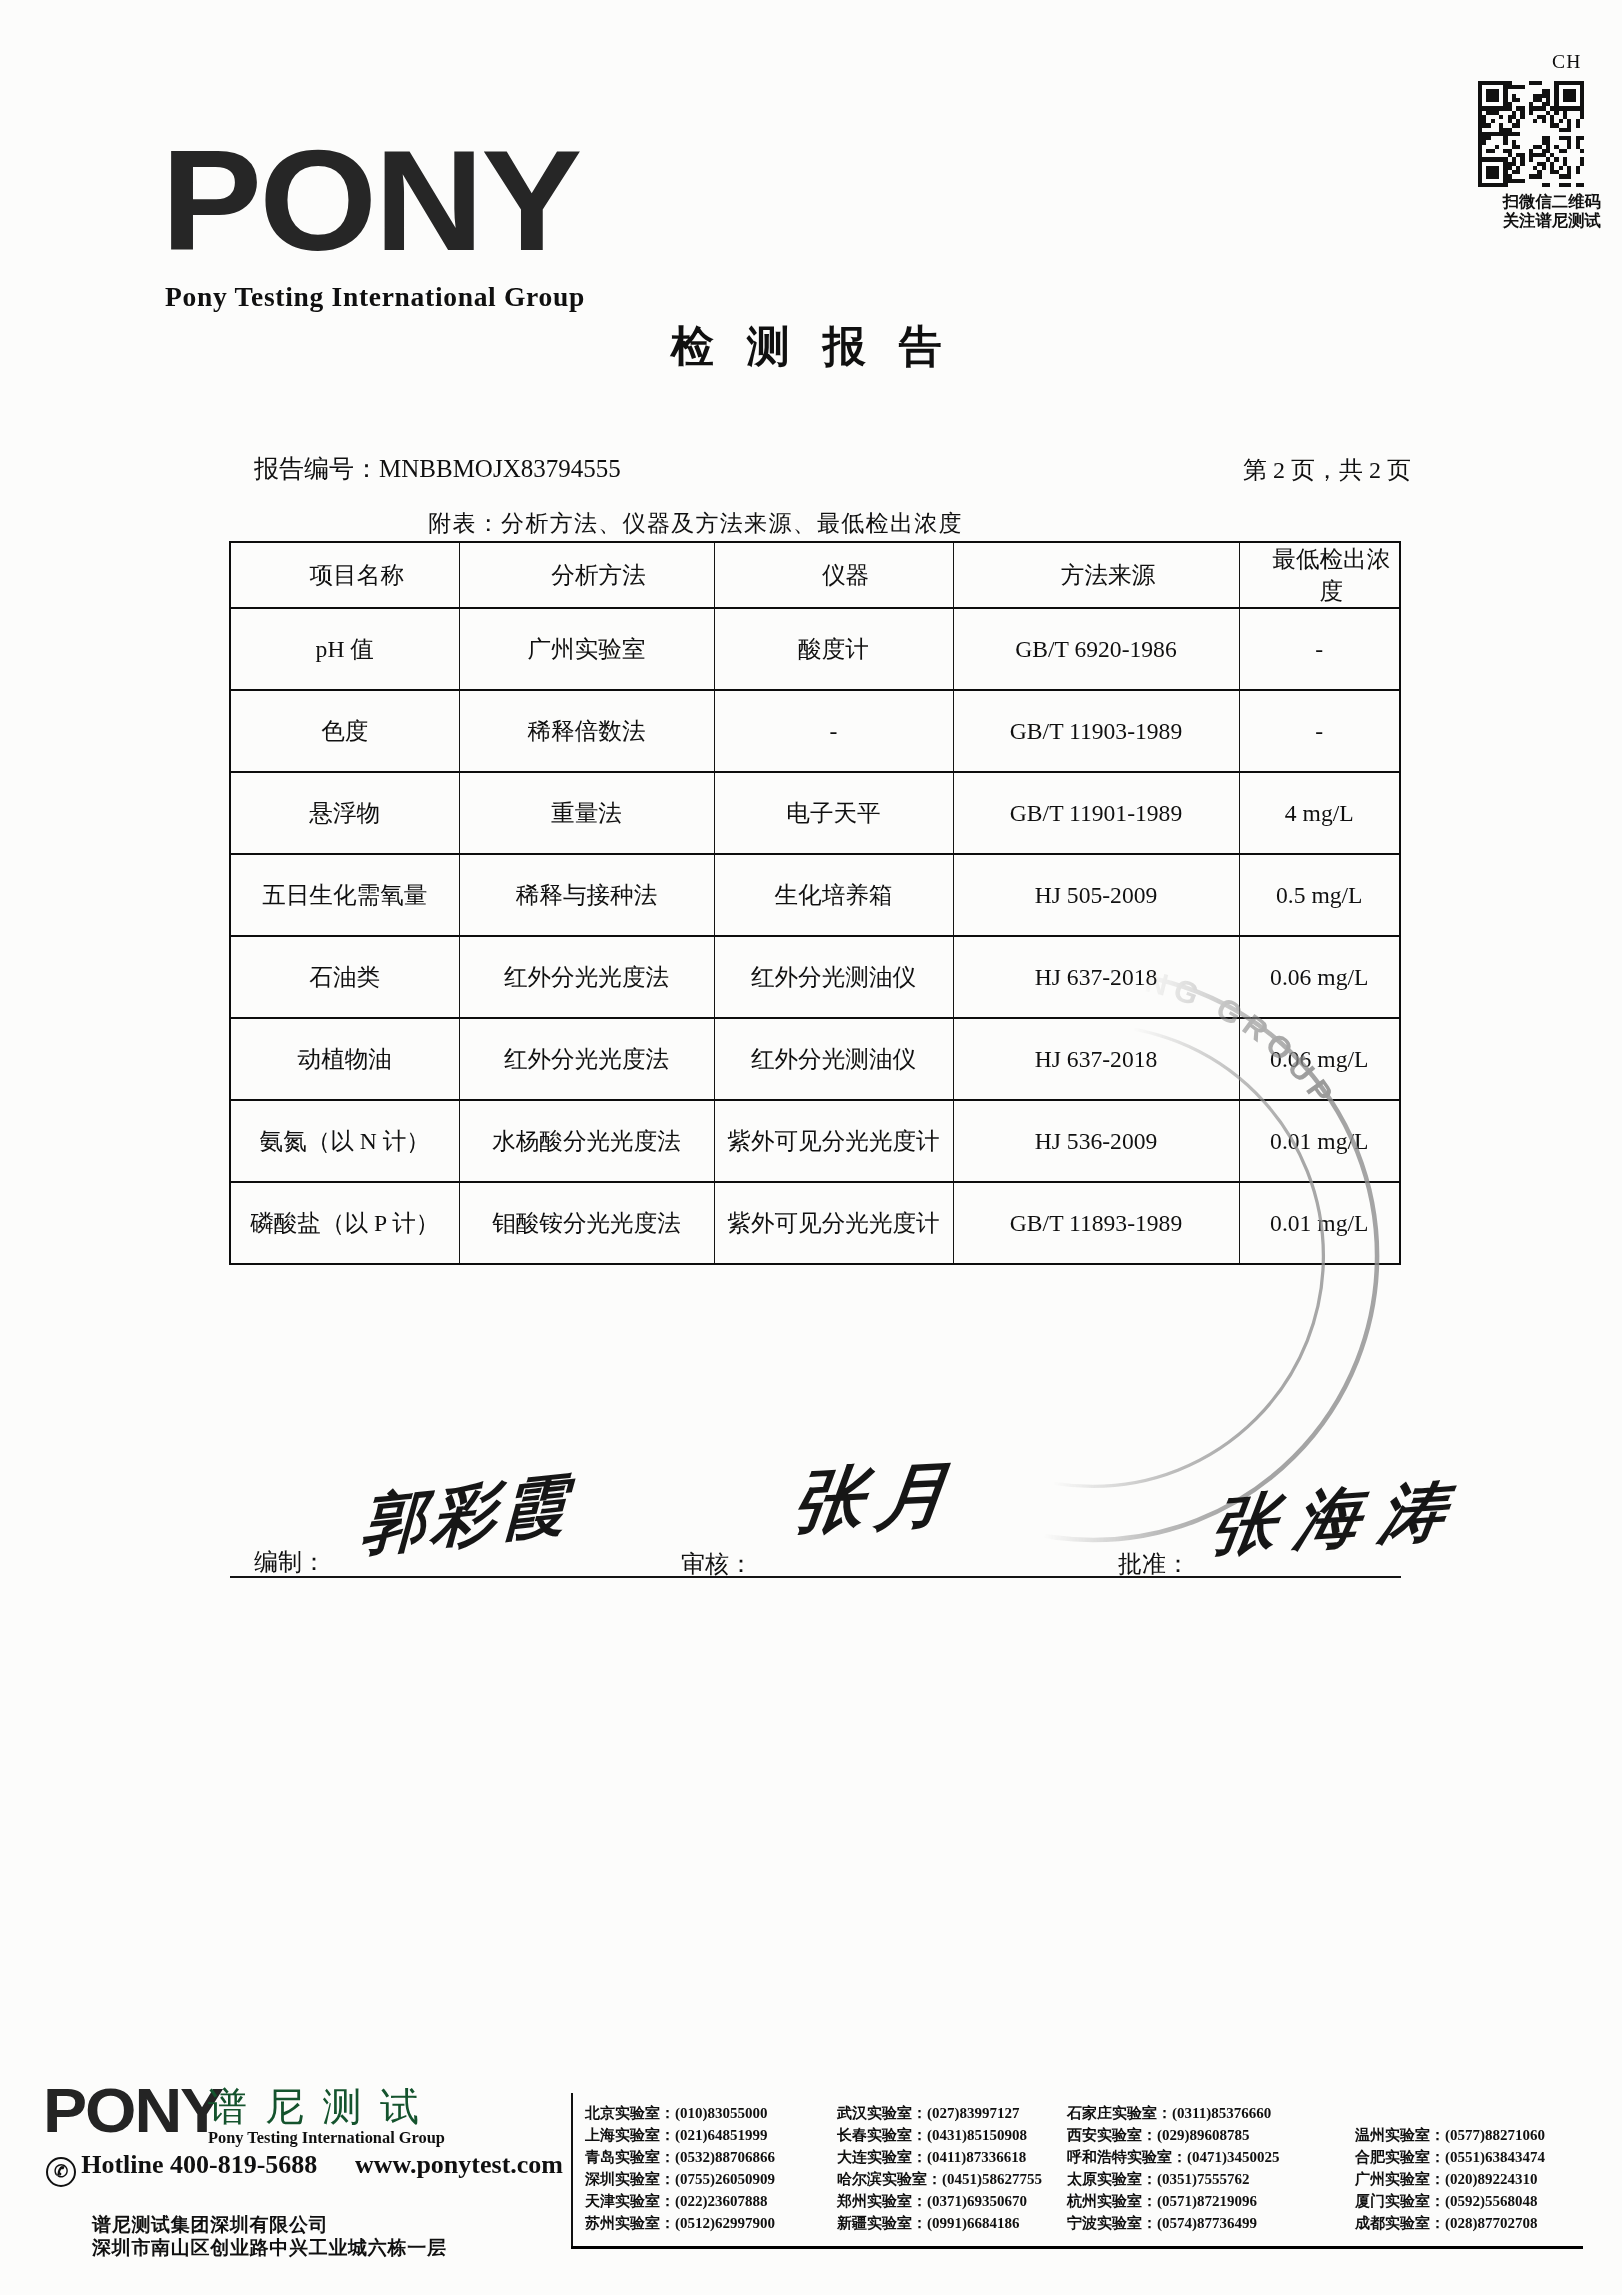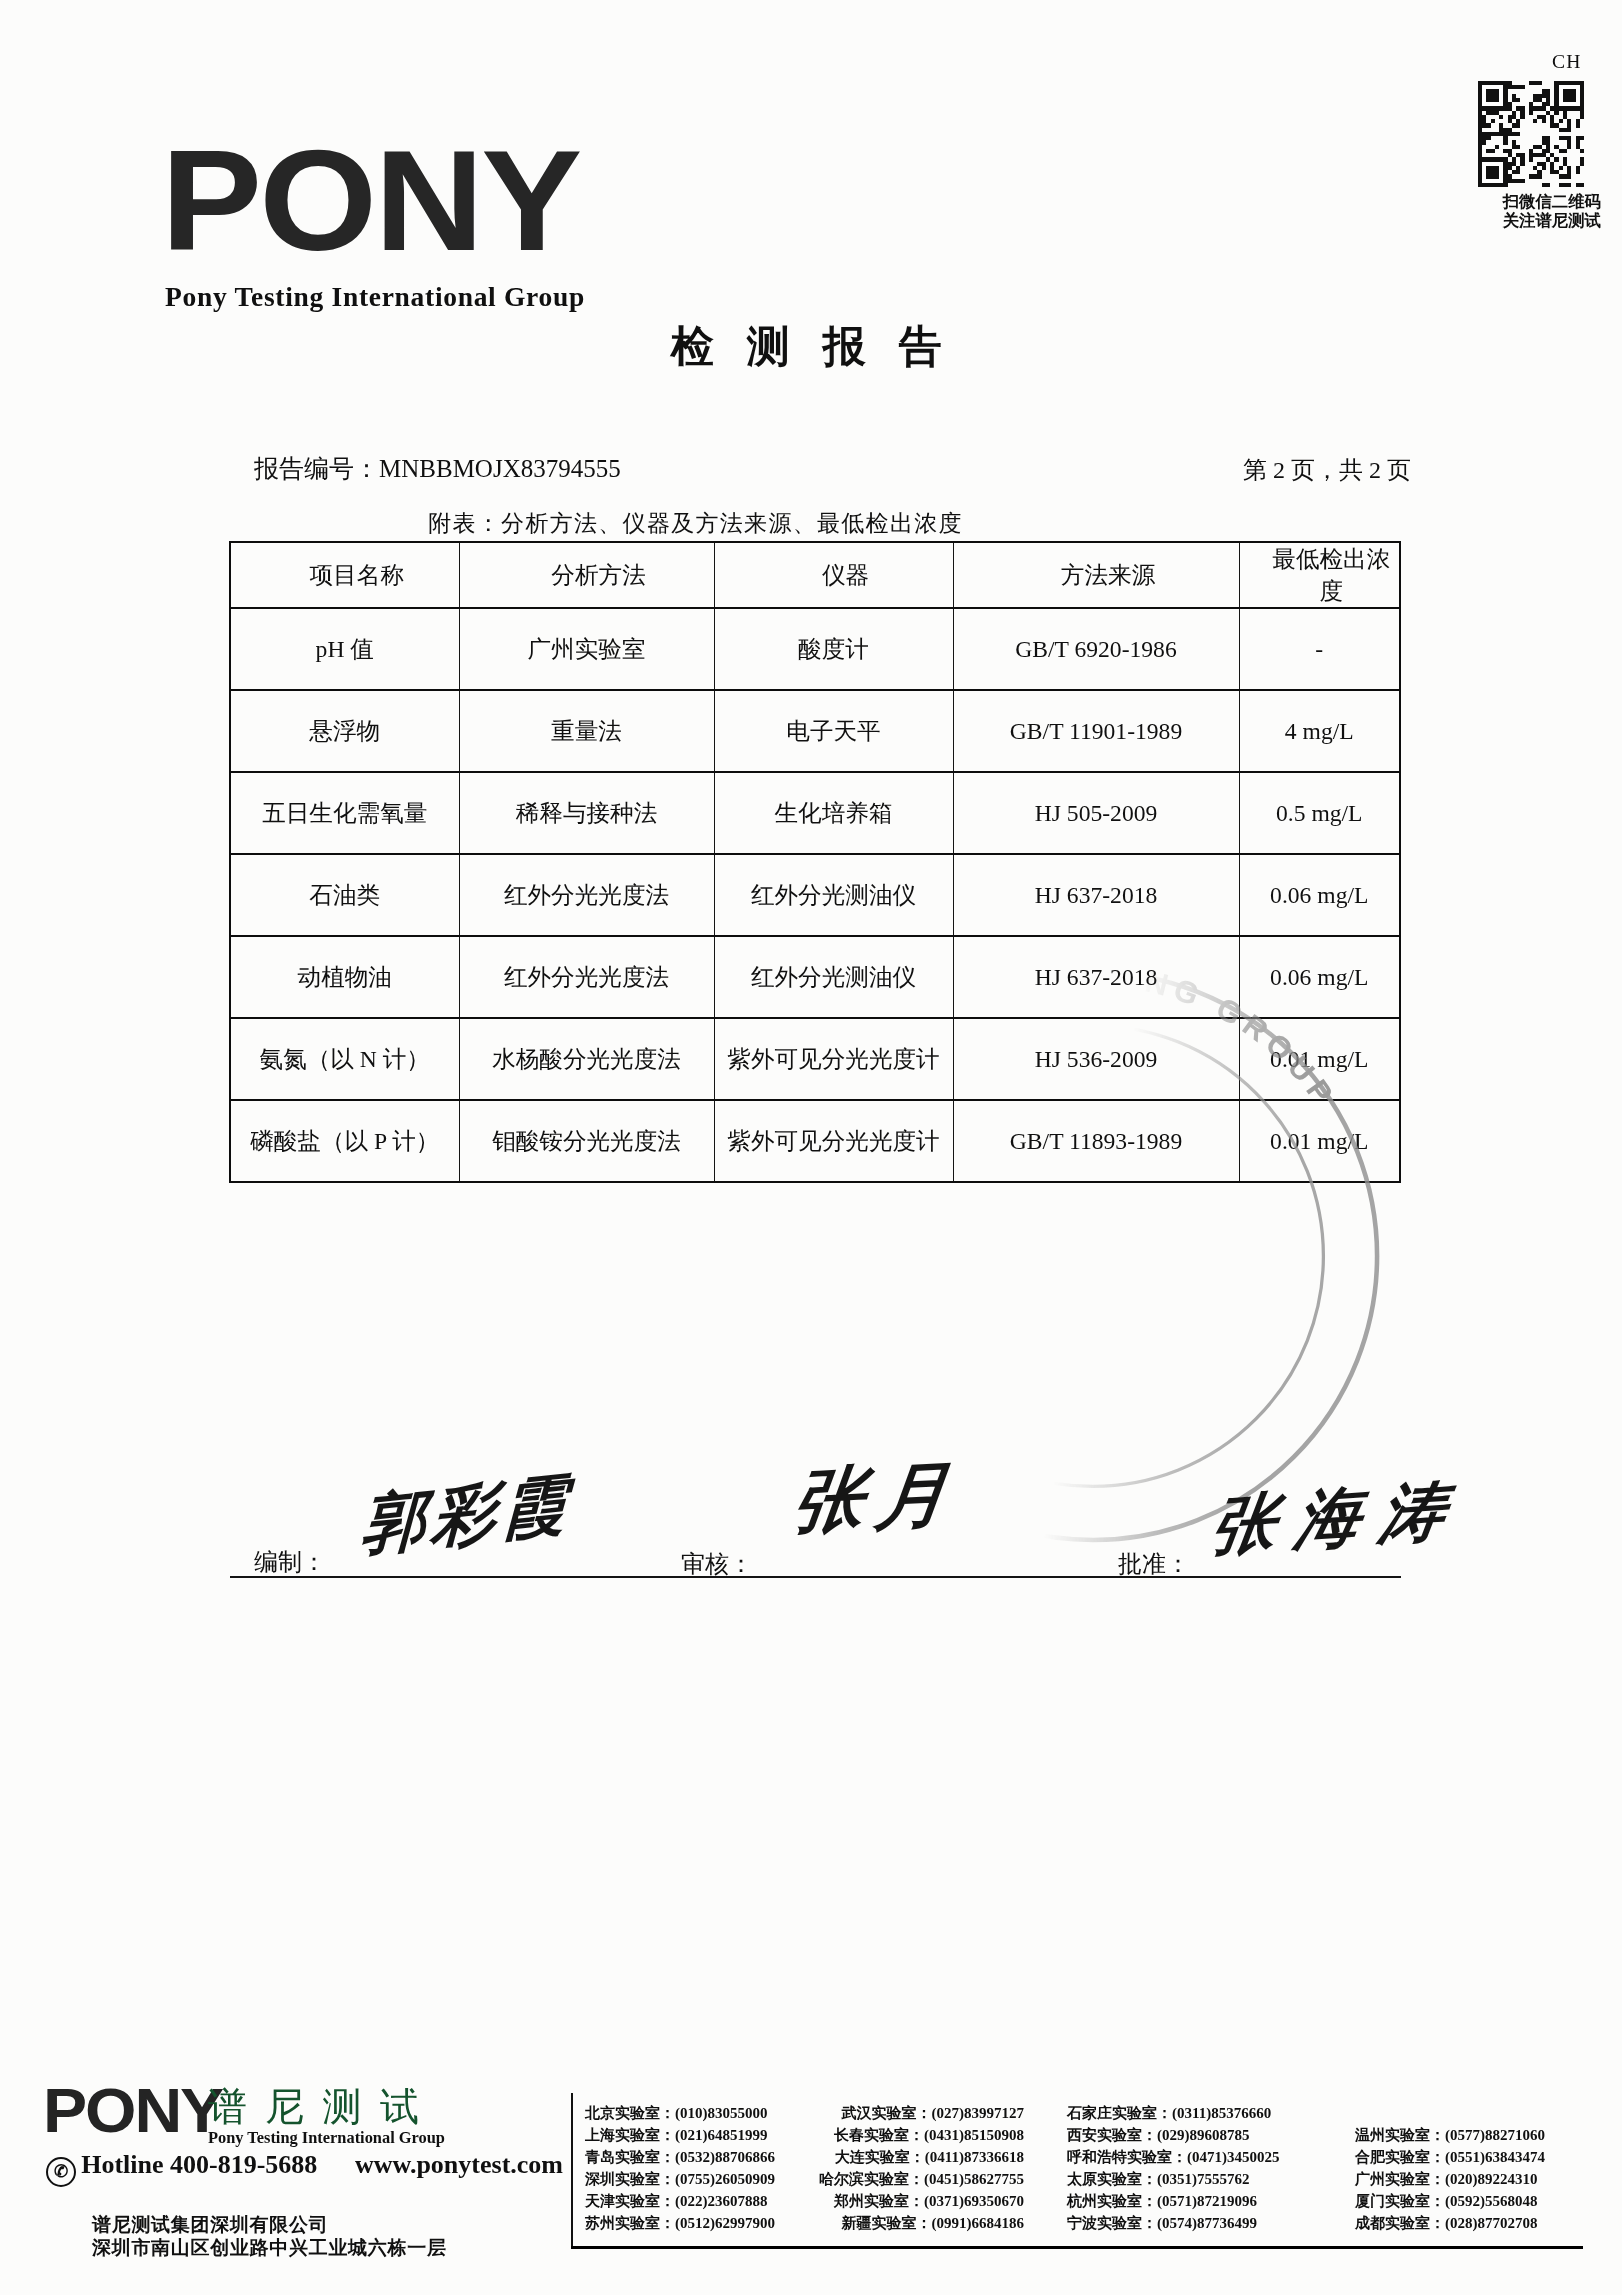--- a/index.html
+++ b/index.html
@@ -60,21 +60,21 @@
   .website{position:absolute;left:355px;top:2150px;font-size:26px;font-weight:bold;}
   .company-name{position:absolute;left:92px;top:2212px;font-family:"Liberation Sans",sans-serif;
                 font-weight:bold;font-size:19px;letter-spacing:0.7px;}
   .company-address{position:absolute;left:92px;top:2235px;font-family:"Liberation Sans",sans-serif;
                    font-weight:bold;font-size:19px;letter-spacing:0.7px;}
   .footer-divider{position:absolute;left:571px;top:2093px;width:2px;height:154px;background:#111;}
   .footer-bottomline{position:absolute;left:571px;top:2246px;width:1012px;height:3.3px;background:#000;}
   .labs{position:absolute;left:585px;top:2102px;width:1001px;font-weight:bold;font-size:15px;}
   .lab-col{position:absolute;top:0;}
   .lab-col-0{left:0;}
-  .lab-col-1{left:234px;text-align:right;}
+  .lab-col-1{left:252px;}
   .lab-col-2{left:482px;}
   .lab-col-3{left:770px;}
   .lab-row{height:22px;line-height:22px;white-space:nowrap;}
 </style>
 </head>
 <body>
 
 <div class="page">
 
   <div class="lang-code">CH</div>
@@ -310,20 +310,27 @@
       </thead>
     <tbody id="methods-body">
         <tr>
           <td>pH 值</td>
           <td>广州实验室</td>
           <td>酸度计</td>
           <td>GB/T 6920-1986</td>
           <td>-</td>
         </tr>
         <tr>
+          <td>色度</td>
+          <td>稀释倍数法</td>
+          <td>-</td>
+          <td>GB/T 11903-1989</td>
+          <td>-</td>
+        </tr>
+        <tr>
           <td>悬浮物</td>
           <td>重量法</td>
           <td>电子天平</td>
           <td>GB/T 11901-1989</td>
           <td>4 mg/L</td>
         </tr>
         <tr>
           <td>五日生化需氧量</td>
           <td>稀释与接种法</td>
           <td>生化培养箱</td>

